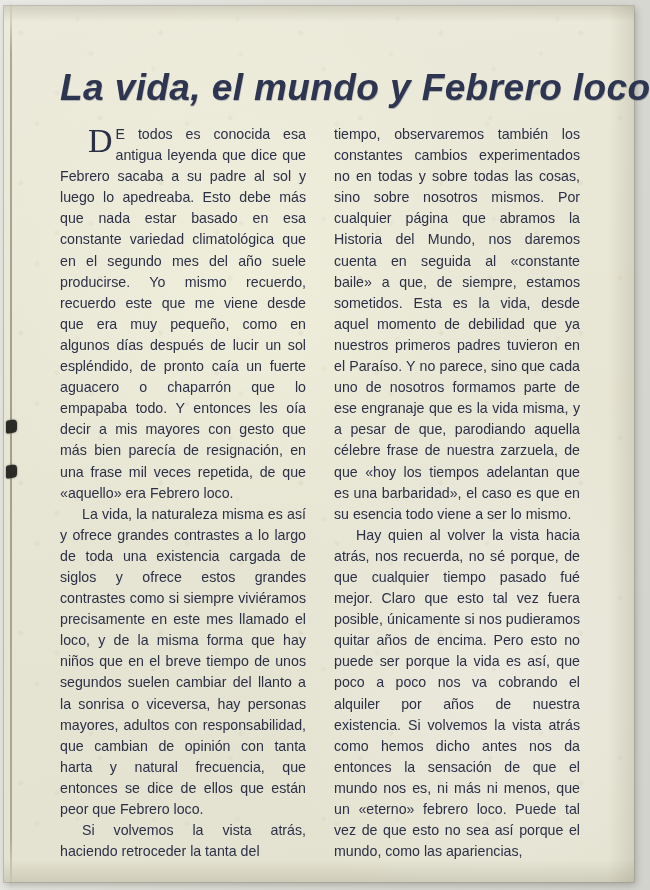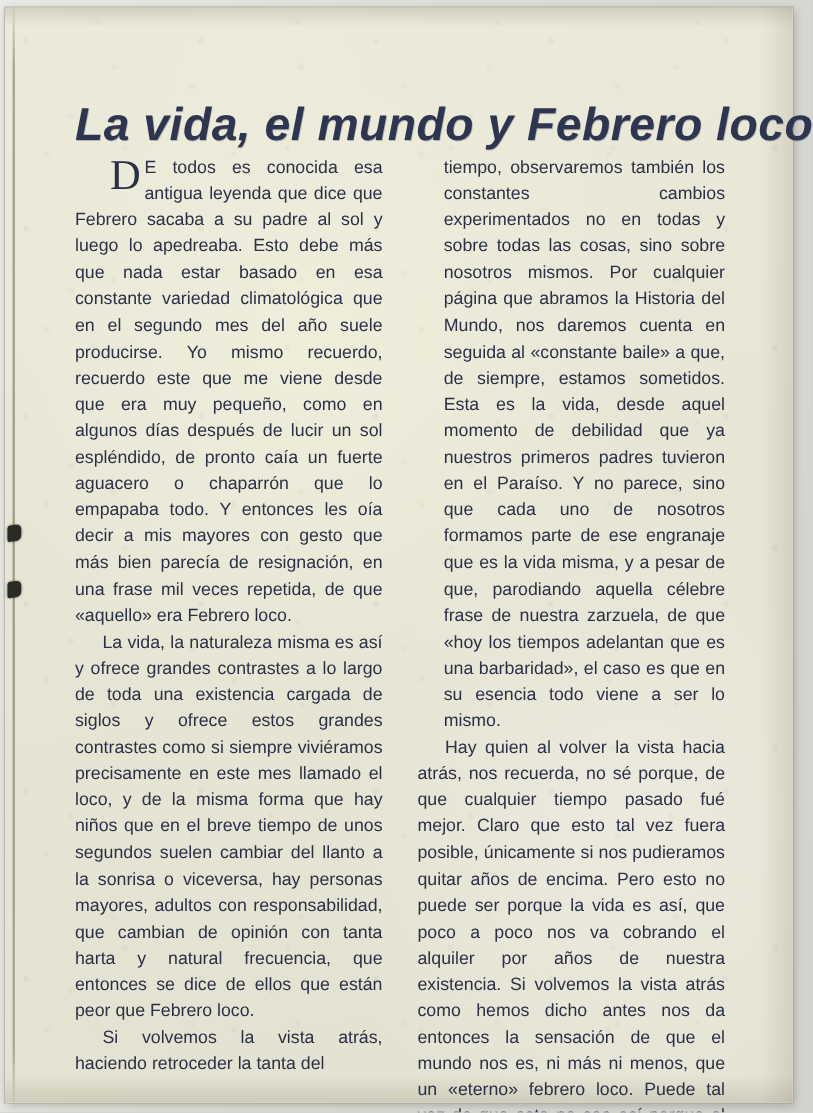--- a/index.html
+++ b/index.html
@@ -90,21 +90,21 @@
     box-shadow: 0 0 2px rgba(0,0,0,0.55);
     transform: skewY(-8deg);
   }
   .staple.s1 { top: 420px; }
   .staple.s2 { top: 465px; }
 
   
   .headline {
     position: absolute;
     left: 60px;
-    top: 78px;
+    top: 66px;
     width: 530px;
     font-size: 37px;
     line-height: 44px;
     font-weight: bold;
     font-style: italic;
     letter-spacing: 0.4px;
     color: #2e3550;
     white-space: nowrap;
     text-shadow: 0.5px 0.5px 0 rgba(46,53,80,0.30);
   }
@@ -124,21 +124,21 @@
     line-height: 21.1px;
     color: #2c3047;
     text-align: justify;
     text-justify: inter-word;
     hyphens: manual;
   }
   .col p {
     margin: 0;
     text-indent: 22px;
   }
-  .col p.no-indent { text-indent: 0; margin-left: 21px; }
+  .col p.no-indent { text-indent: 0; }
   .col p.dropcap-para {
     text-indent: 0;
     min-height: 44px;
   }
   
   .dropcap {
     float: left;
     font-size: 34px;
     line-height: 30px;
     font-weight: normal;

